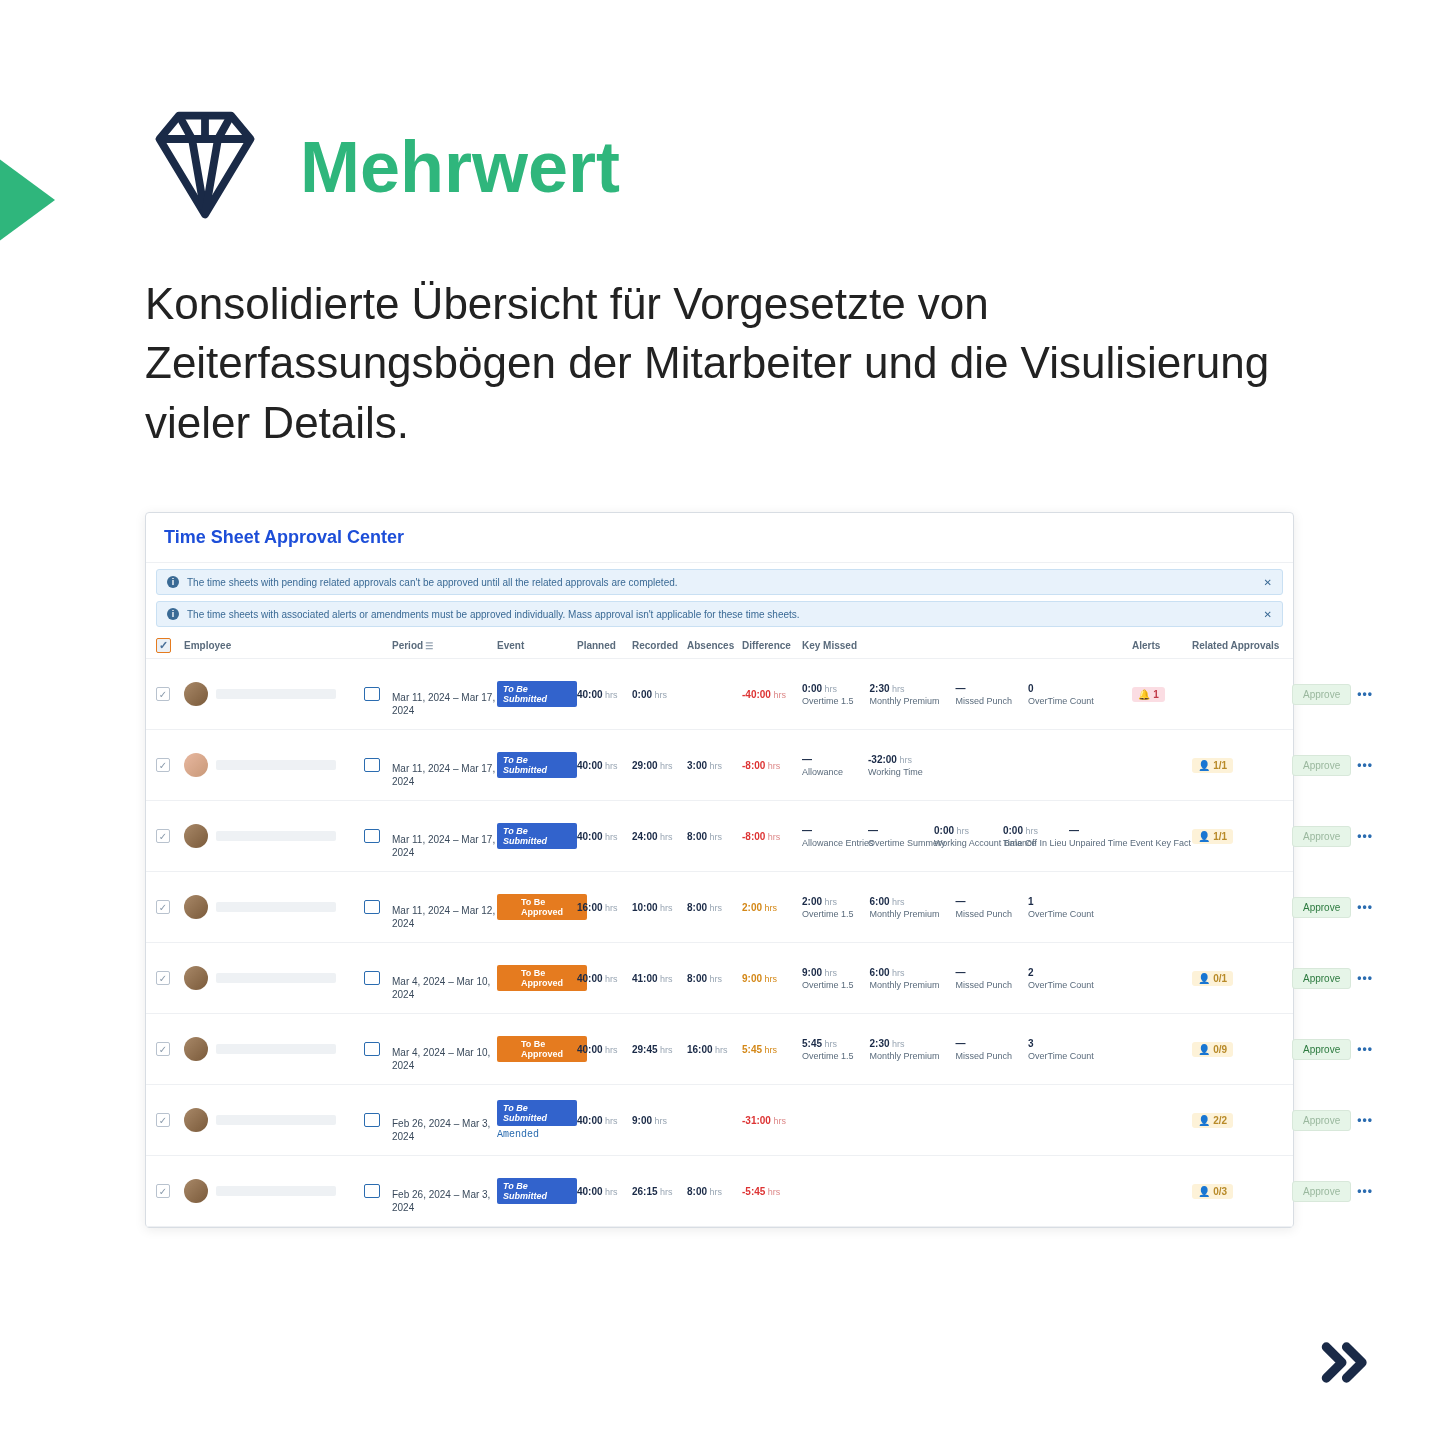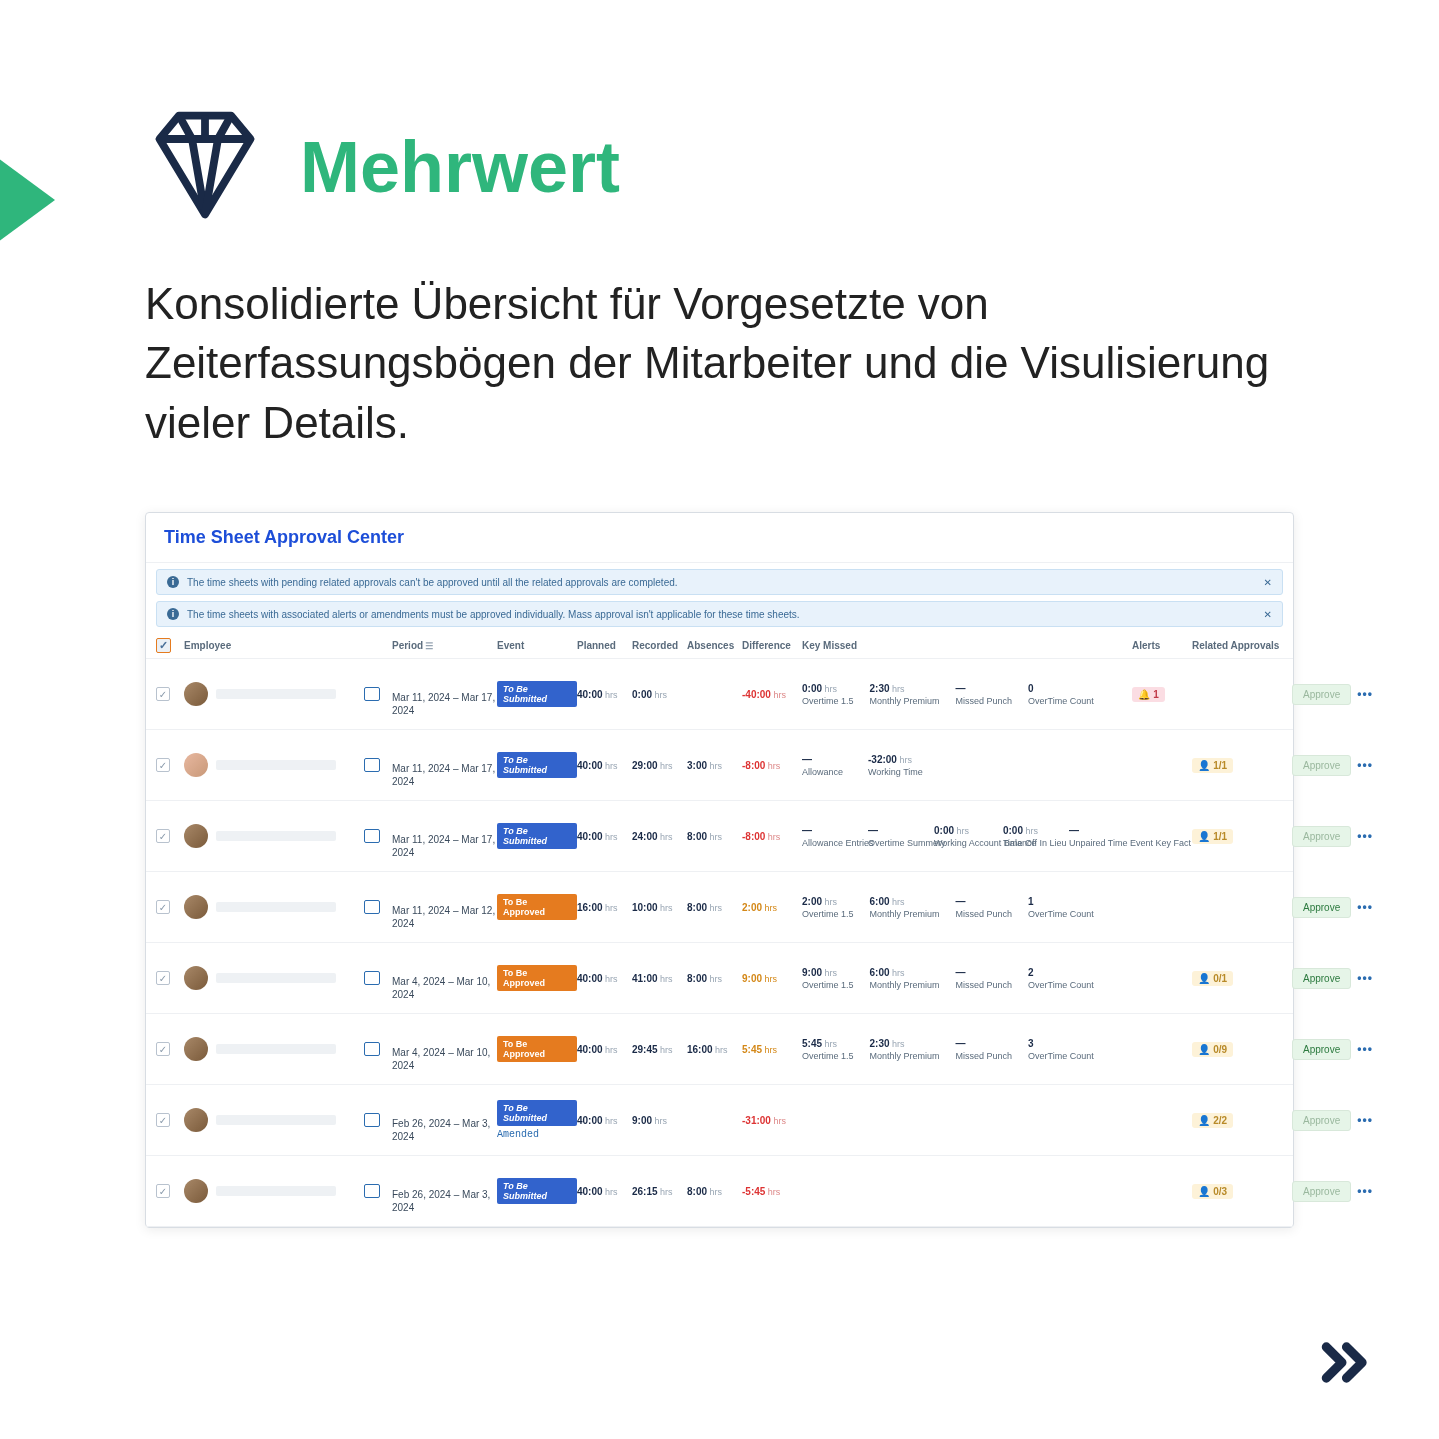--- a/index.html
+++ b/index.html
@@ -24,21 +24,21 @@
   .row-check { width: 14px; height: 14px; border: 1px solid #b8c2ce; border-radius: 2px; display: inline-flex; align-items: center; justify-content: center; color: #8899aa; font-size: 10px; }
   .emp { display: flex; align-items: center; gap: 8px; }
   .avatar { width: 24px; height: 24px; border-radius: 50%; background: linear-gradient(135deg,#d8a070,#8a6a4a); flex-shrink: 0; }
   .avatar.b { background: linear-gradient(135deg,#e8b8a0,#c89878); }
   .avatar.c { background: linear-gradient(135deg,#a88868,#7a5a3a); }
   .emp-name { width: 120px; height: 10px; background: #eef1f4; border-radius: 2px; }
   .cal-icon { width: 16px; height: 14px; border: 1.5px solid #2b6cb0; border-radius: 2px; position: relative; }
   .period { font-size: 10px; color: #3a4a5c; line-height: 1.3; margin-top: 20px; }
   .status-col { display: flex; flex-direction: column; gap: 3px; align-items: flex-start; }
   .status.blue { background: #3263cc; color: #fff; padding: 3px 6px; border-radius: 2px; font-size: 9px; font-weight: 600; font-style: italic; }
-  .status.orange { background: #e57b1f; color: #fff; padding: 3px 6px; border-radius: 2px; font-size: 9px; font-weight: 600; }
+  .status.orange { background: #e57b1f; color: #fff; padding: 3px 24px; border-radius: 2px; font-size: 9px; font-weight: 600; }
   .status.amended { color: #2b6cb0; font-size: 10px; font-family: Liberation Mono, monospace; }
   .hrs { font-size: 10px; }
   .hrs b { font-weight: 700; color: #1a2a47; }
   .hrs span { color: #98a5b3; font-size: 9px; }
   .diff-neg { color: #d33; font-weight: 600; font-size: 10px; }
   .diff-neg span { font-weight: 400; font-size: 9px; color: #d88; }
   .diff-pos { color: #d48818; font-weight: 600; font-size: 10px; }
   .diff-pos span { font-weight: 400; font-size: 9px; }
   .keyfacts { display: flex; gap: 16px; font-size: 9px; }
   .kf { display: flex; flex-direction: column; gap: 2px; min-width: 50px; }

